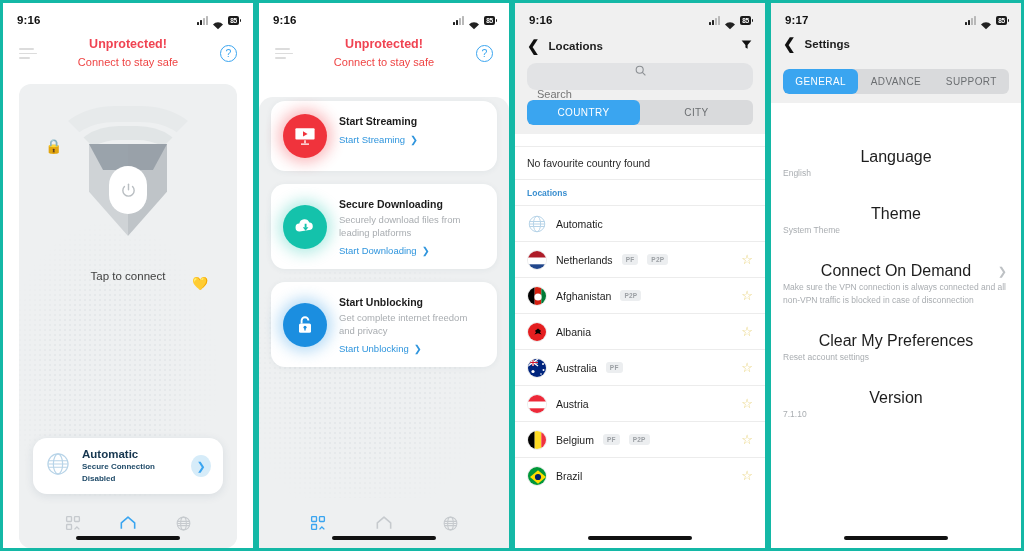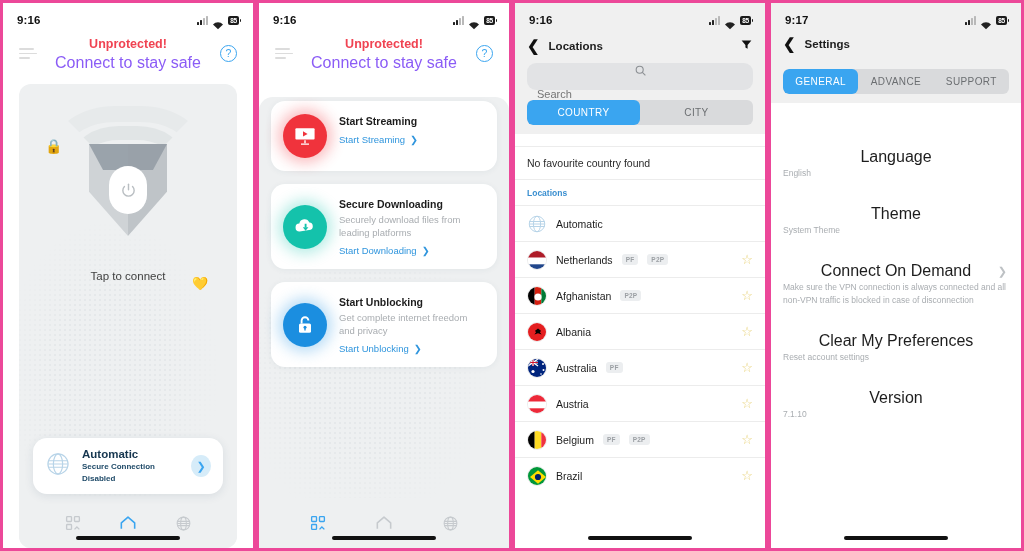--- a/index.html
+++ b/index.html
@@ -6,21 +6,21 @@
   html, body {
     width: 1024px; height: 551px;
     background: #ffffff;
     font-family: "Liberation Sans", sans-serif;
     overflow: hidden;
   }
   .screens { display: flex; width: 1024px; height: 551px; }
   .phone {
     position: relative;
     width: 256px; height: 551px;
-    border: 3px solid #ec4899;
+    border: 3px solid #14b8a6;
     background: #ffffff;
     overflow: hidden;
     flex: 0 0 256px;
   }
 
   
   .statusbar {
     height: 28px; display: flex; align-items: center;
     justify-content: space-between;
     padding: 6px 14px 0 14px;
@@ -45,21 +45,21 @@
     content:''; position:absolute; right:-2px; top:3px; width:1.5px; height:3px;
     background:#1b1b1b; border-radius:0 1px 1px 0;
   }
 
   
   .p1-header {
     position: relative; background:#fff; padding: 4px 0 12px 0;
     text-align: center;
   }
   .p1-title { color:#f04352; font-size:12.5px; font-weight:bold; line-height:18px; }
-  .p1-sub { color:#8b5cf6; font-size:16px; line-height:19px; }
+  .p1-sub { color:#ef4444; font-size:11px; line-height:19px; }
   .hamburger {
     position:absolute; left:16px; top:17px; width:18px;
   }
   .hamburger span {
     display:block; height:1.5px; background:#dcdcdc; border-radius:1px; margin-bottom:3px;
   }
   .hamburger span:nth-child(1){ width:15px; }
   .hamburger span:nth-child(2){ width:18px; }
   .hamburger span:nth-child(3){ width:11px; }
   .help-icon {

